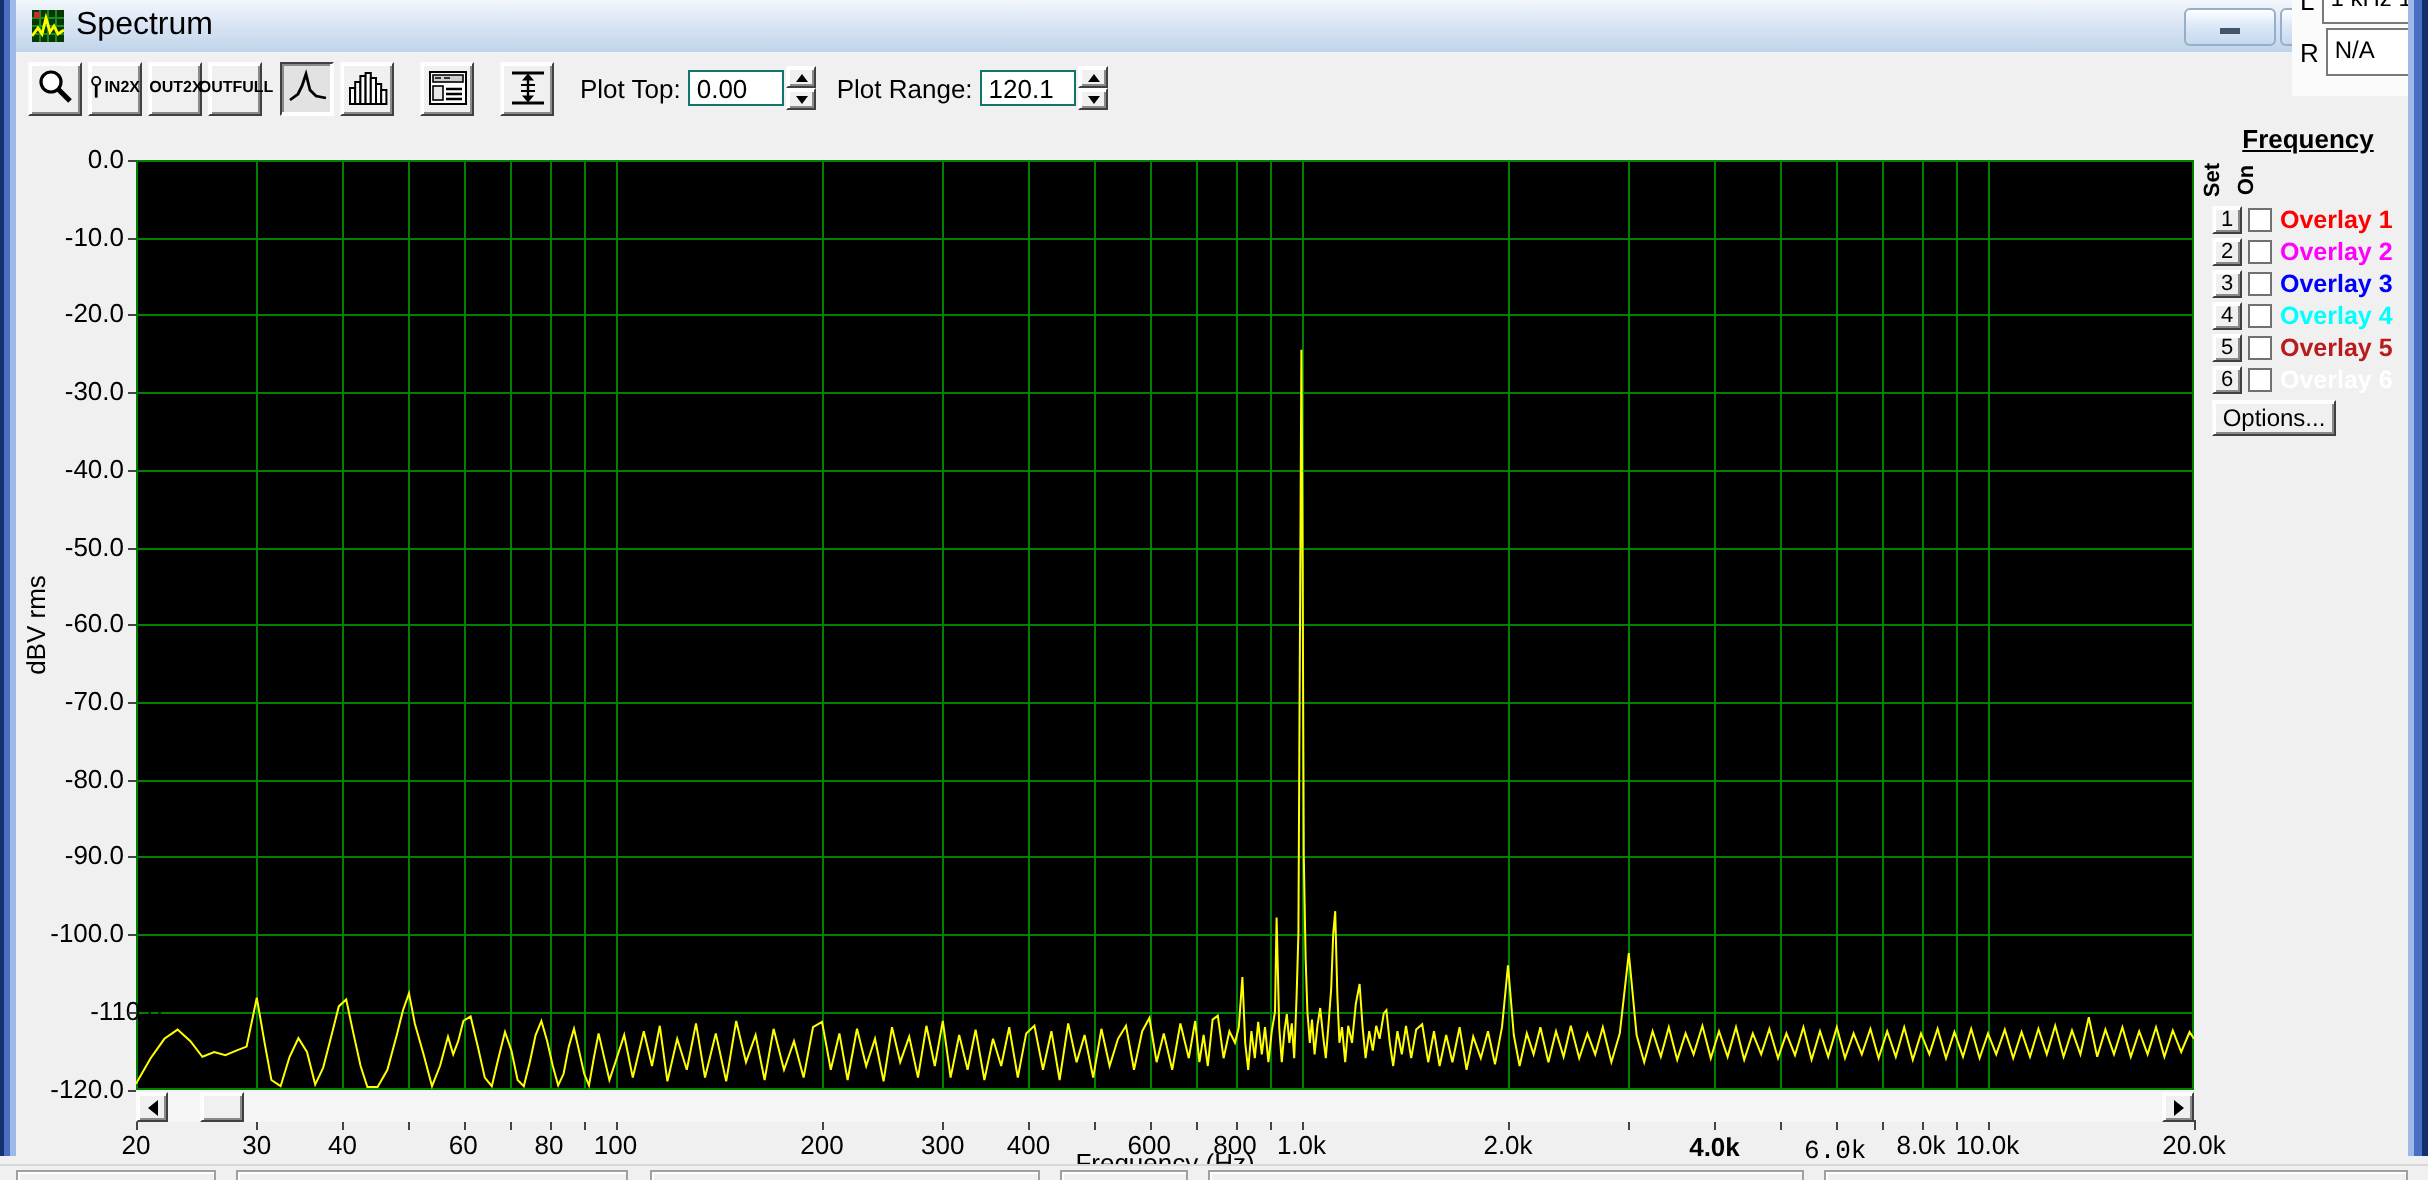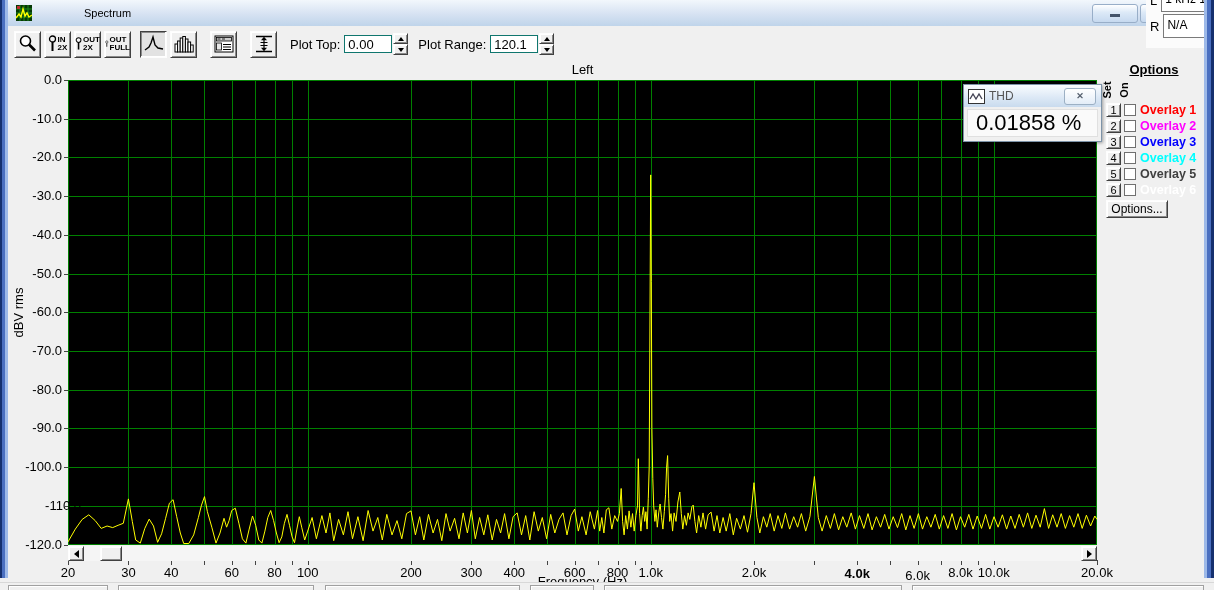--- a/index.html
+++ b/index.html
@@ -6,37 +6,37 @@
   #root{position:relative;width:1214px;height:590px;background:#f0f0f0;overflow:hidden;
         font-family:"Liberation Sans",sans-serif;font-size:13px;color:#000;}
   
   .edge{position:absolute;top:0;height:578px;}
   #edge-left{left:0;width:8px;background:linear-gradient(90deg,#15306e 0 2px,#4a6fc0 2px 5px,#9db9e8 5px 8px);}
   #edge-right{left:1204px;width:10px;background:linear-gradient(90deg,#9db9e8 0 3px,#4a6fc0 3px 7px,#15306e 7px 10px);}
   #titlebar{position:absolute;left:8px;top:0;width:1138px;height:26px;
             background:linear-gradient(#f2f7fc,#d6e2f2 55%,#bfd4ea);border-bottom:1px solid #a8bed6;
             display:flex;align-items:center;}
   #title-icon{width:16px;height:16px;margin:0 6px 0 8px;}
-  #title-text{font-size:11px;margin-left:46px;}
+  #title-text{font-size:16px;}
   #minimize-button{position:absolute;left:1084px;top:4px;width:44px;height:17px;border:1px solid #98aec8;border-radius:3px;
             background:linear-gradient(#ffffff,#dce9f7 45%,#c6d9ef);}
   #minimize-button .dash{position:absolute;left:17px;top:9px;width:10px;height:3px;background:#44546a;}
   #maximize-sliver{position:absolute;left:1132px;top:4px;width:14px;height:17px;border:1px solid #98aec8;border-radius:3px 0 0 3px;
             background:linear-gradient(#ffffff,#dce9f7 45%,#c6d9ef);}
   
   #lr-panel{position:absolute;left:1146px;top:0;width:58px;height:48px;background:#fbfbfb;overflow:hidden;z-index:6;}
   .lr-row{position:absolute;left:4px;display:flex;align-items:center;gap:4px;}
   .lr-box{width:38px;height:20px;background:#fff;border:1px solid #7a7a7a;font-size:12px;padding:1px 3px;line-height:18px;overflow:hidden;white-space:nowrap;}
   
   #toolbar{position:absolute;left:8px;top:26px;width:1196px;height:36px;background:#f0f0f0;display:flex;align-items:center;}
   .tbtn{height:27px;width:27px;margin-right:3px;display:flex;align-items:center;justify-content:center;flex-direction:column;
         background:#f0f0f0;border:1px solid #404040;border-top-color:#fdfdfd;border-left-color:#fdfdfd;
         box-shadow:inset 1px 1px 0 #fff, inset -1px -1px 0 #8a8a8a;box-sizing:border-box;}
   .tbtn.pressed{border-color:#404040 #fdfdfd #fdfdfd #404040;box-shadow:inset -1px -1px 0 #fff, inset 1px 1px 0 #8a8a8a;background:#e2e2e2;}
-  .zoomtxt{display:flex;flex-direction:column;align-items:flex-start;line-height:8px;font-size:8px;font-weight:bold;}
+  .zoomtxt{display:flex;flex-direction:row;align-items:flex-start;line-height:8px;font-size:8px;font-weight:bold;}
   .zbtn{flex-direction:row;gap:1px;}
   .gap6{width:6px;} .gap10{width:10px;}
   .fieldlbl{margin:0 4px 0 10px;}
   .numbox{width:48px;height:18px;border:1px solid #0f766e;background:#fff;font-family:"Liberation Sans",sans-serif;
           font-size:13px;padding:0 3px;box-sizing:border-box;}
   .spinner{display:flex;flex-direction:column;width:15px;height:22px;margin-left:1px;}
   .spinbtn{flex:1;background:#f0f0f0;border:1px solid #404040;border-top-color:#fdfdfd;border-left-color:#fdfdfd;
            box-shadow:inset 1px 1px 0 #fff, inset -1px -1px 0 #8a8a8a;display:flex;align-items:center;justify-content:center;box-sizing:border-box;}
   .tri-up{width:0;height:0;border-left:3px solid transparent;border-right:3px solid transparent;border-bottom:4px solid #000;}
   .tri-down{width:0;height:0;border-left:3px solid transparent;border-right:3px solid transparent;border-top:4px solid #000;}
@@ -207,21 +207,20 @@
     <div class="spinner">
       <div class="spinbtn">
           <div class="tri-up"></div>
         </div>
       <div class="spinbtn">
           <div class="tri-down"></div>
         </div>
     </div>
   </div>
 
-  <div id="plot-title">Left</div>
   <div id="y-unit">dBV rms</div>
   <div id="plot">
     <svg id="plot-svg" width="1029" height="465" viewBox="0 0 1029 465">
         <rect x="0" y="0" width="1029" height="465" fill="#000000"></rect>
         <line x1="60.5" y1="0" x2="60.5" y2="465" stroke="#008000" stroke-width="1" shape-rendering="crispEdges"></line>
         <line x1="103.5" y1="0" x2="103.5" y2="465" stroke="#008000" stroke-width="1" shape-rendering="crispEdges"></line>
         <line x1="136.5" y1="0" x2="136.5" y2="465" stroke="#008000" stroke-width="1" shape-rendering="crispEdges"></line>
         <line x1="164.5" y1="0" x2="164.5" y2="465" stroke="#008000" stroke-width="1" shape-rendering="crispEdges"></line>
         <line x1="187.5" y1="0" x2="187.5" y2="465" stroke="#008000" stroke-width="1" shape-rendering="crispEdges"></line>
         <line x1="207.5" y1="0" x2="207.5" y2="465" stroke="#008000" stroke-width="1" shape-rendering="crispEdges"></line>
@@ -323,21 +322,21 @@
       <div class="xtick" style="left: 650.747px; top: 560px;"></div>
       <div class="xlab" style="left: 650.747px; top: 565px;">1.0k</div>
       <div class="xtick" style="left: 754px; top: 560px;"></div>
       <div class="xlab" style="left: 754px; top: 565px;">2.0k</div>
       <div class="xtick" style="left: 814.399px; top: 560px;"></div>
       <div class="xlab" style="left: 814.399px; top: 565px; margin-top: 28px;">3.0k</div>
       <div class="xtick" style="left: 857.253px; top: 560px;"></div>
       <div class="xlab" style="left: 857.253px; top: 566px; font-weight: bold;">4.0k</div>
       <div class="xtick" style="left: 890.493px; top: 560px;"></div>
       <div class="xtick" style="left: 917.653px; top: 560px;"></div>
-      <div class="xlab" style="left: 917.653px; top: 568px;">6.0k</div>
+      <div class="xlab" style="left: 917.653px; top: 568px; font-family: Liberation Mono, monospace;">6.0k</div>
       <div class="xtick" style="left: 940.615px; top: 560px;"></div>
       <div class="xtick" style="left: 960.507px; top: 560px;"></div>
       <div class="xlab" style="left: 960.507px; top: 565px;">8.0k</div>
       <div class="xtick" style="left: 978.052px; top: 560px;"></div>
       <div class="xtick" style="left: 993.747px; top: 560px;"></div>
       <div class="xlab" style="left: 993.747px; top: 565px;">10.0k</div>
       <div class="xtick" style="left: 1097px; top: 560px;"></div>
       <div class="xlab" style="left: 1097px; top: 565px;">20.0k</div>
     </div>
   <div id="x-unit">Frequency (Hz)</div>
@@ -345,33 +344,23 @@
   <div id="hscroll">
     <div class="sbtn" style="left:0;">
         <div class="tri-left"></div>
       </div>
     <div id="scroll-thumb"></div>
     <div class="sbtn" style="right:0;">
         <div class="tri-right"></div>
       </div>
   </div>
 
-  <div id="thd-window">
-    <div id="thd-titlebar">
-      <svg id="thd-icon" viewBox="0 0 15 13">
-        <polyline points="1,9 4,4 7,9 10,4 13,9" stroke="#445" stroke-width="1.4" fill="none"></polyline>
-      </svg>
-      <span id="thd-title">THD</span>
-      <div id="thd-close">✕</div>
-    </div>
-    <div id="thd-value">0.01858 %</div>
-  </div>
 
   <div id="overlays">
-    <div id="overlays-heading">Options</div>
+    <div id="overlays-heading">Frequency</div>
     <div class="rot" style="left:-6px;top:22px;">Set</div>
     <div class="rot" style="left:12px;top:22px;">On</div>
     <div id="ov-rows">
         <div class="ov-row">
           <div class="ov-num">1</div>
           <div class="ov-check"></div>
           <div class="ov-label" style="color: rgb(255, 0, 0);">Overlay 1</div>
         </div>
         <div class="ov-row">
           <div class="ov-num">2</div>
@@ -384,21 +373,21 @@
           <div class="ov-label" style="color: rgb(0, 0, 255);">Overlay 3</div>
         </div>
         <div class="ov-row">
           <div class="ov-num">4</div>
           <div class="ov-check"></div>
           <div class="ov-label" style="color: rgb(0, 255, 255);">Overlay 4</div>
         </div>
         <div class="ov-row">
           <div class="ov-num">5</div>
           <div class="ov-check"></div>
-          <div class="ov-label" style="color: #404040;">Overlay 5</div>
+          <div class="ov-label" style="color: #b91c1c;">Overlay 5</div>
         </div>
         <div class="ov-row">
           <div class="ov-num">6</div>
           <div class="ov-check"></div>
           <div class="ov-label" style="color: rgb(255, 255, 255);">Overlay 6</div>
         </div>
       </div>
     <div id="options-button">Options...</div>
   </div>
 

